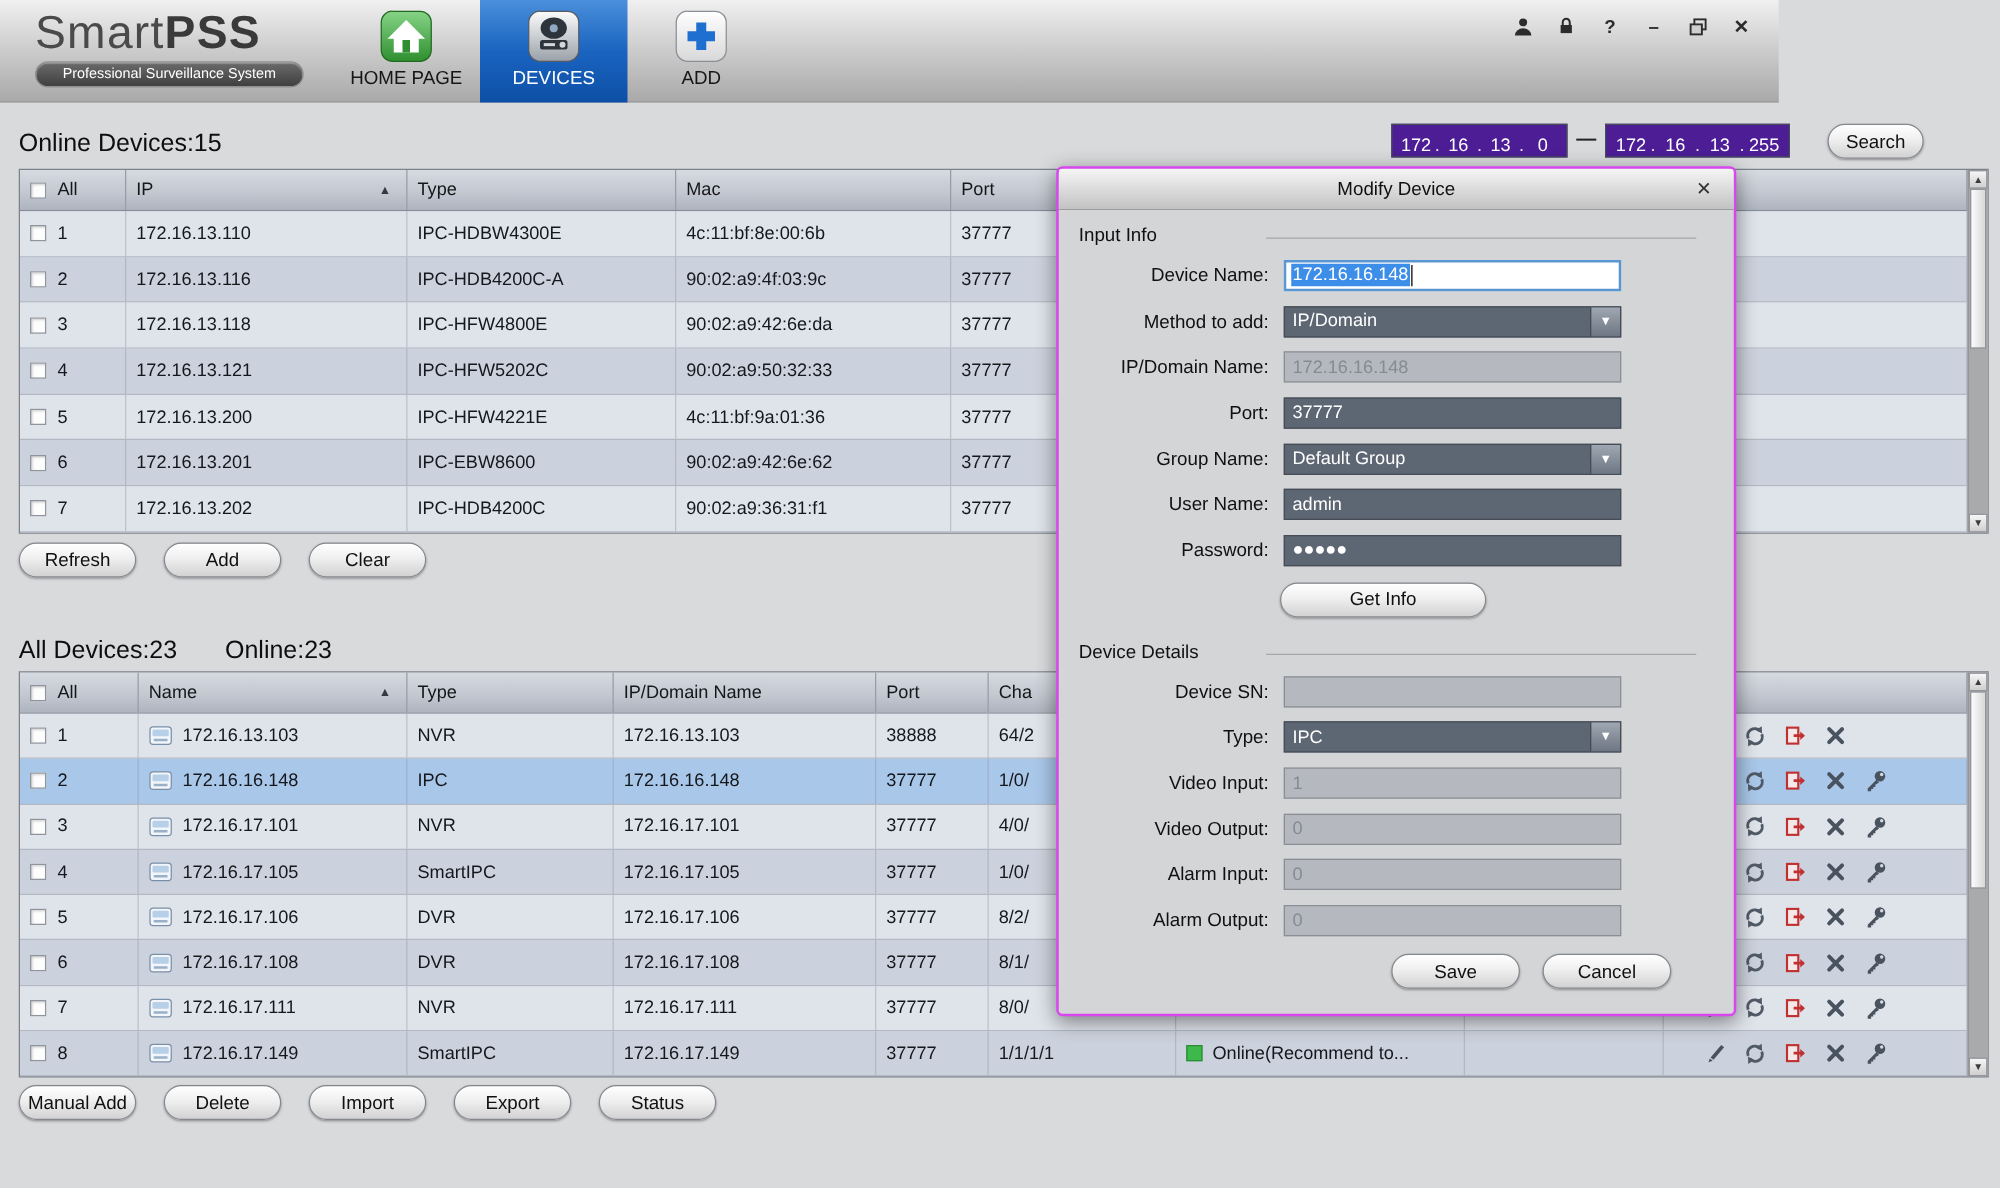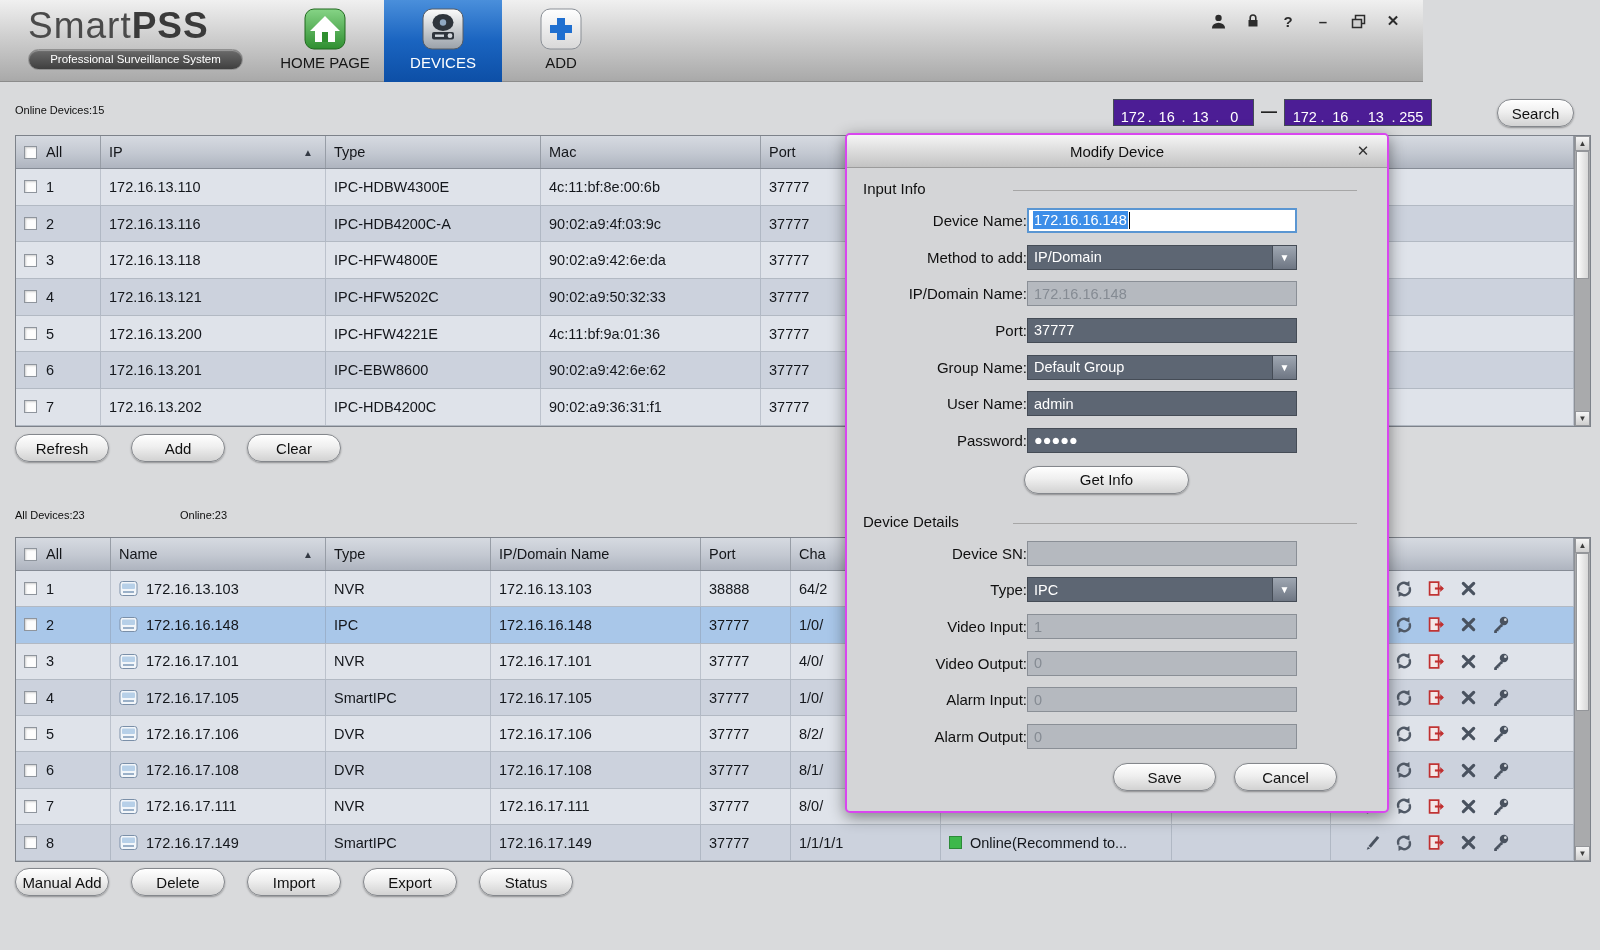--- a/index.html
+++ b/index.html
@@ -21,38 +21,38 @@
   .tab{width:118px;height:82px;display:flex;flex-direction:column;align-items:center;
     justify-content:flex-start;padding-top:7px;cursor:pointer;}
   .tab .tab-label{margin-top:3px;font-size:15px;color:#161616;}
   .tab.active{background:linear-gradient(180deg,#4a8fdb 0%,#1a64c0 50%,#0d4fa6 100%);}
   .tab.active .tab-label{color:#fff;}
   .win-controls{position:absolute;right:20px;top:11px;display:flex;gap:15px;align-items:center;}
   .wc{width:20px;height:20px;display:flex;align-items:center;justify-content:center;
     color:#2c2c2c;font-size:15px;font-weight:bold;cursor:pointer;}
 
   
-  .lbl{position:absolute;font-size:11px;color:#0e0e0e;}
+  .lbl{position:absolute;font-size:20px;color:#0e0e0e;}
   #online-label{left:15px;top:104px;}
   #net-label{left:925px;top:105px;margin-top:35px;}
   .ipbox{position:absolute;top:99px;height:27px;background:#4c1d95;
     border:1px solid #454c56;display:flex;align-items:flex-end;color:#fff;
     font-size:14.5px;padding:0 4px;}
   .ipbox span.oct{flex:1;text-align:center;}
   .ipbox span.dot{color:#e8e8e8;}
   #ip-start{left:1113px;width:141px;}
   #ip-end{left:1284px;width:148px;}
   #ip-dash{left:1261px;top:103px;font-size:16px;font-weight:bold;color:#222;}
 
   
   .pill{height:28px;border-radius:14px;border:1px solid #84878c;cursor:pointer;
     background:linear-gradient(180deg,#ffffff 0%,#efefef 45%,#d2d2d2 100%);
     box-shadow:0 1px 2px rgba(0,0,0,.35),inset 0 1px 0 #fff;
     font-size:15px;color:#101010;display:flex;align-items:center;justify-content:center;}
-  #search-btn{position:absolute;left:1497px;top:99px;width:77px;}
+  #search-btn{position:absolute;left:1462px;top:99px;width:77px;}
   .btn-row{position:absolute;display:flex;}
   #top-btns{left:15px;top:434px;gap:22px;}
   #bottom-btns{left:15px;top:868px;gap:22px;}
   .btn-row .pill{width:94px;}
 
   #all-devices-label{left:15px;top:509px;}
   #online-count-label{left:180px;top:509px;}
 
   
   .tbl{position:absolute;left:15px;width:1576px;border:1px solid #7d828a;background:#d2d7df;}
@@ -101,21 +101,21 @@
   .dlg-title{height:33px;border-radius:3px 3px 0 0;
     background:linear-gradient(180deg,#f5f5f5 0%,#dcdcdc 50%,#c3c3c3 100%);
     border-bottom:1px solid #9b9b9b;display:flex;align-items:center;justify-content:center;
     font-size:15px;color:#101010;position:relative;}
   .dlg-close{position:absolute;right:14px;top:6px;width:20px;height:20px;
     display:flex;align-items:center;justify-content:center;font-size:15px;color:#333;cursor:pointer;}
   .dlg-section-head{position:relative;margin:12px 16px 2px;height:20px;}
   .dlg-section-head .txt{font-size:15px;color:#101010;}
   .dlg-section-head .line{position:absolute;left:150px;right:14px;top:10px;height:1px;background:#a6a6a6;}
   .f-row{display:flex;align-items:center;height:36.7px;padding-right:40px;}
-  .f-row .f-label{width:180px;text-align:right;padding-right:0;font-size:15px;color:#101010;}
+  .f-row .f-label{width:180px;text-align:right;padding-right:12px;font-size:15px;color:#101010;}
   .f-input{width:270px;height:25px;display:flex;align-items:center;padding:0 6px;
     font-size:14.5px;position:relative;}
   .f-input.dark{background:#5d6673;border:1px solid #454c56;color:#fff;}
   .f-input.disabled{background:#b5b9bf;border:1px solid #8a8f96;color:#858b93;}
   .f-input.editable{background:#fff;border:2px solid #5a96d2;color:#111;padding:0 4px;}
   .f-input .sel{background:#3d8ee8;color:#fff;padding:1px 1px;}
   .f-input .cursor{display:inline-block;width:1.5px;height:17px;background:#000;margin-left:1px;vertical-align:middle;}
   .f-input.dropdown{padding-right:26px;cursor:pointer;}
   .dd-btn{position:absolute;right:0;top:0;bottom:0;width:24px;
     background:linear-gradient(180deg,#9fa7b2,#6e7683);border-left:1px solid #454c56;

